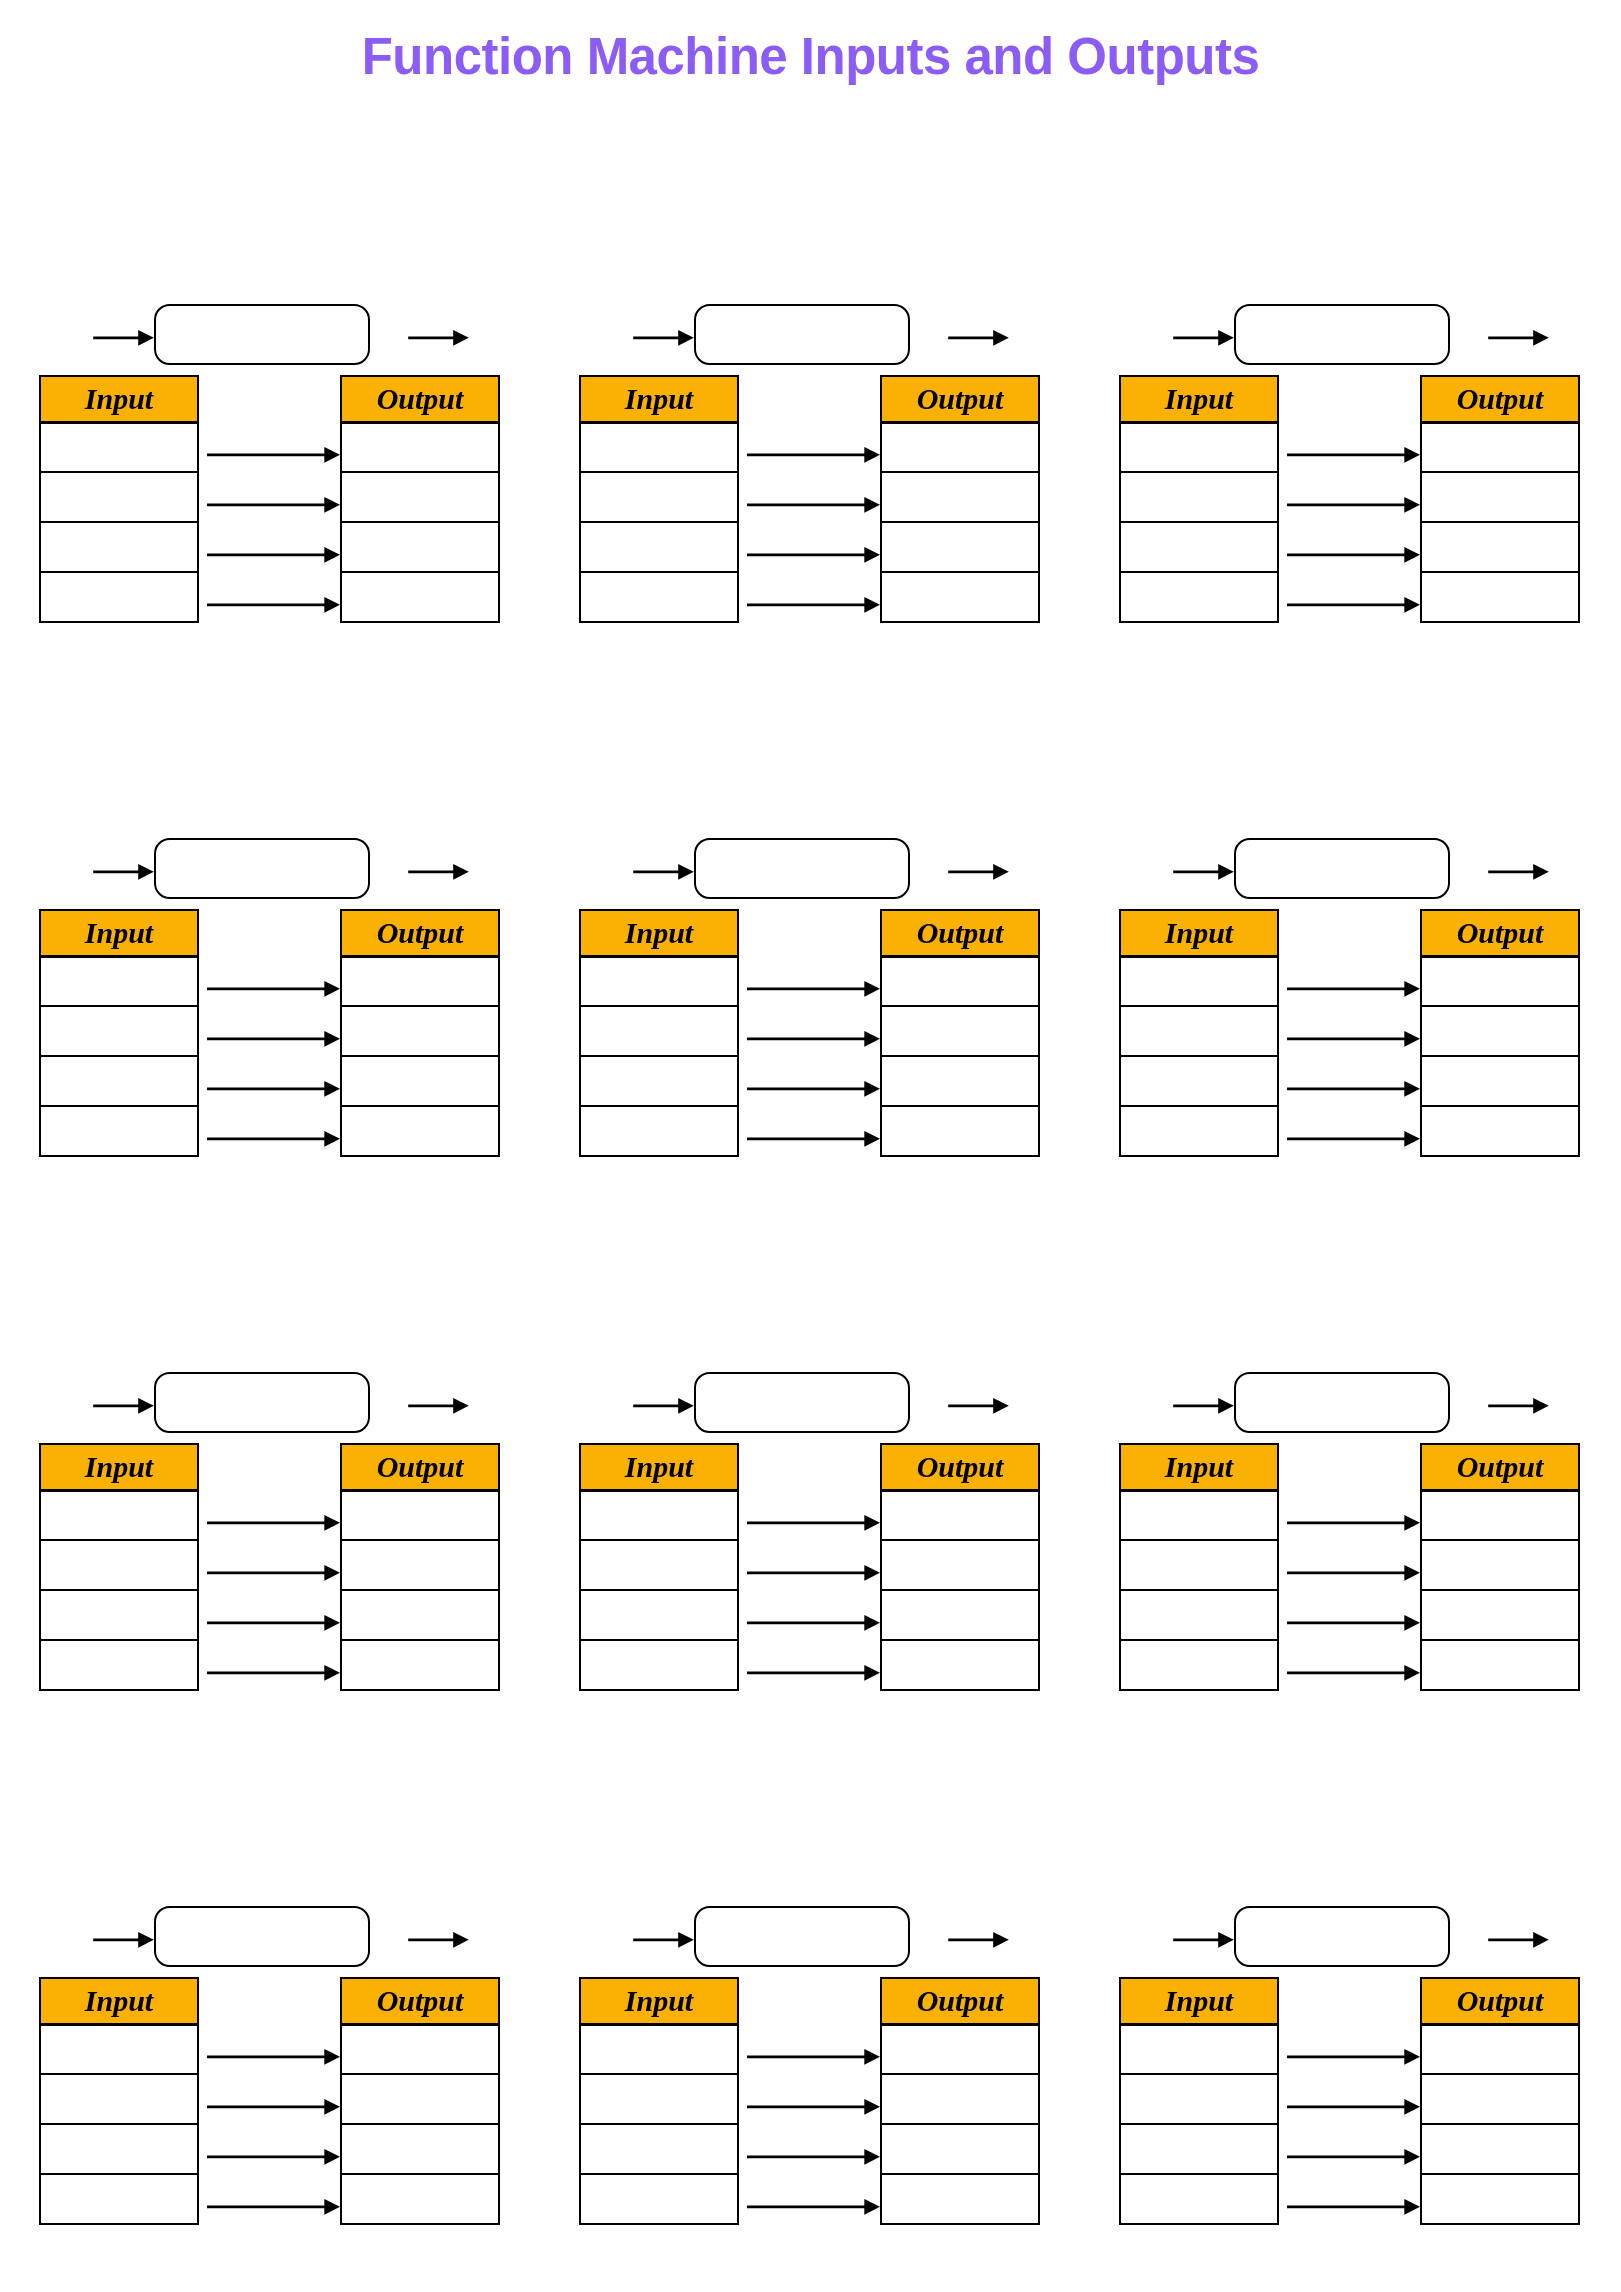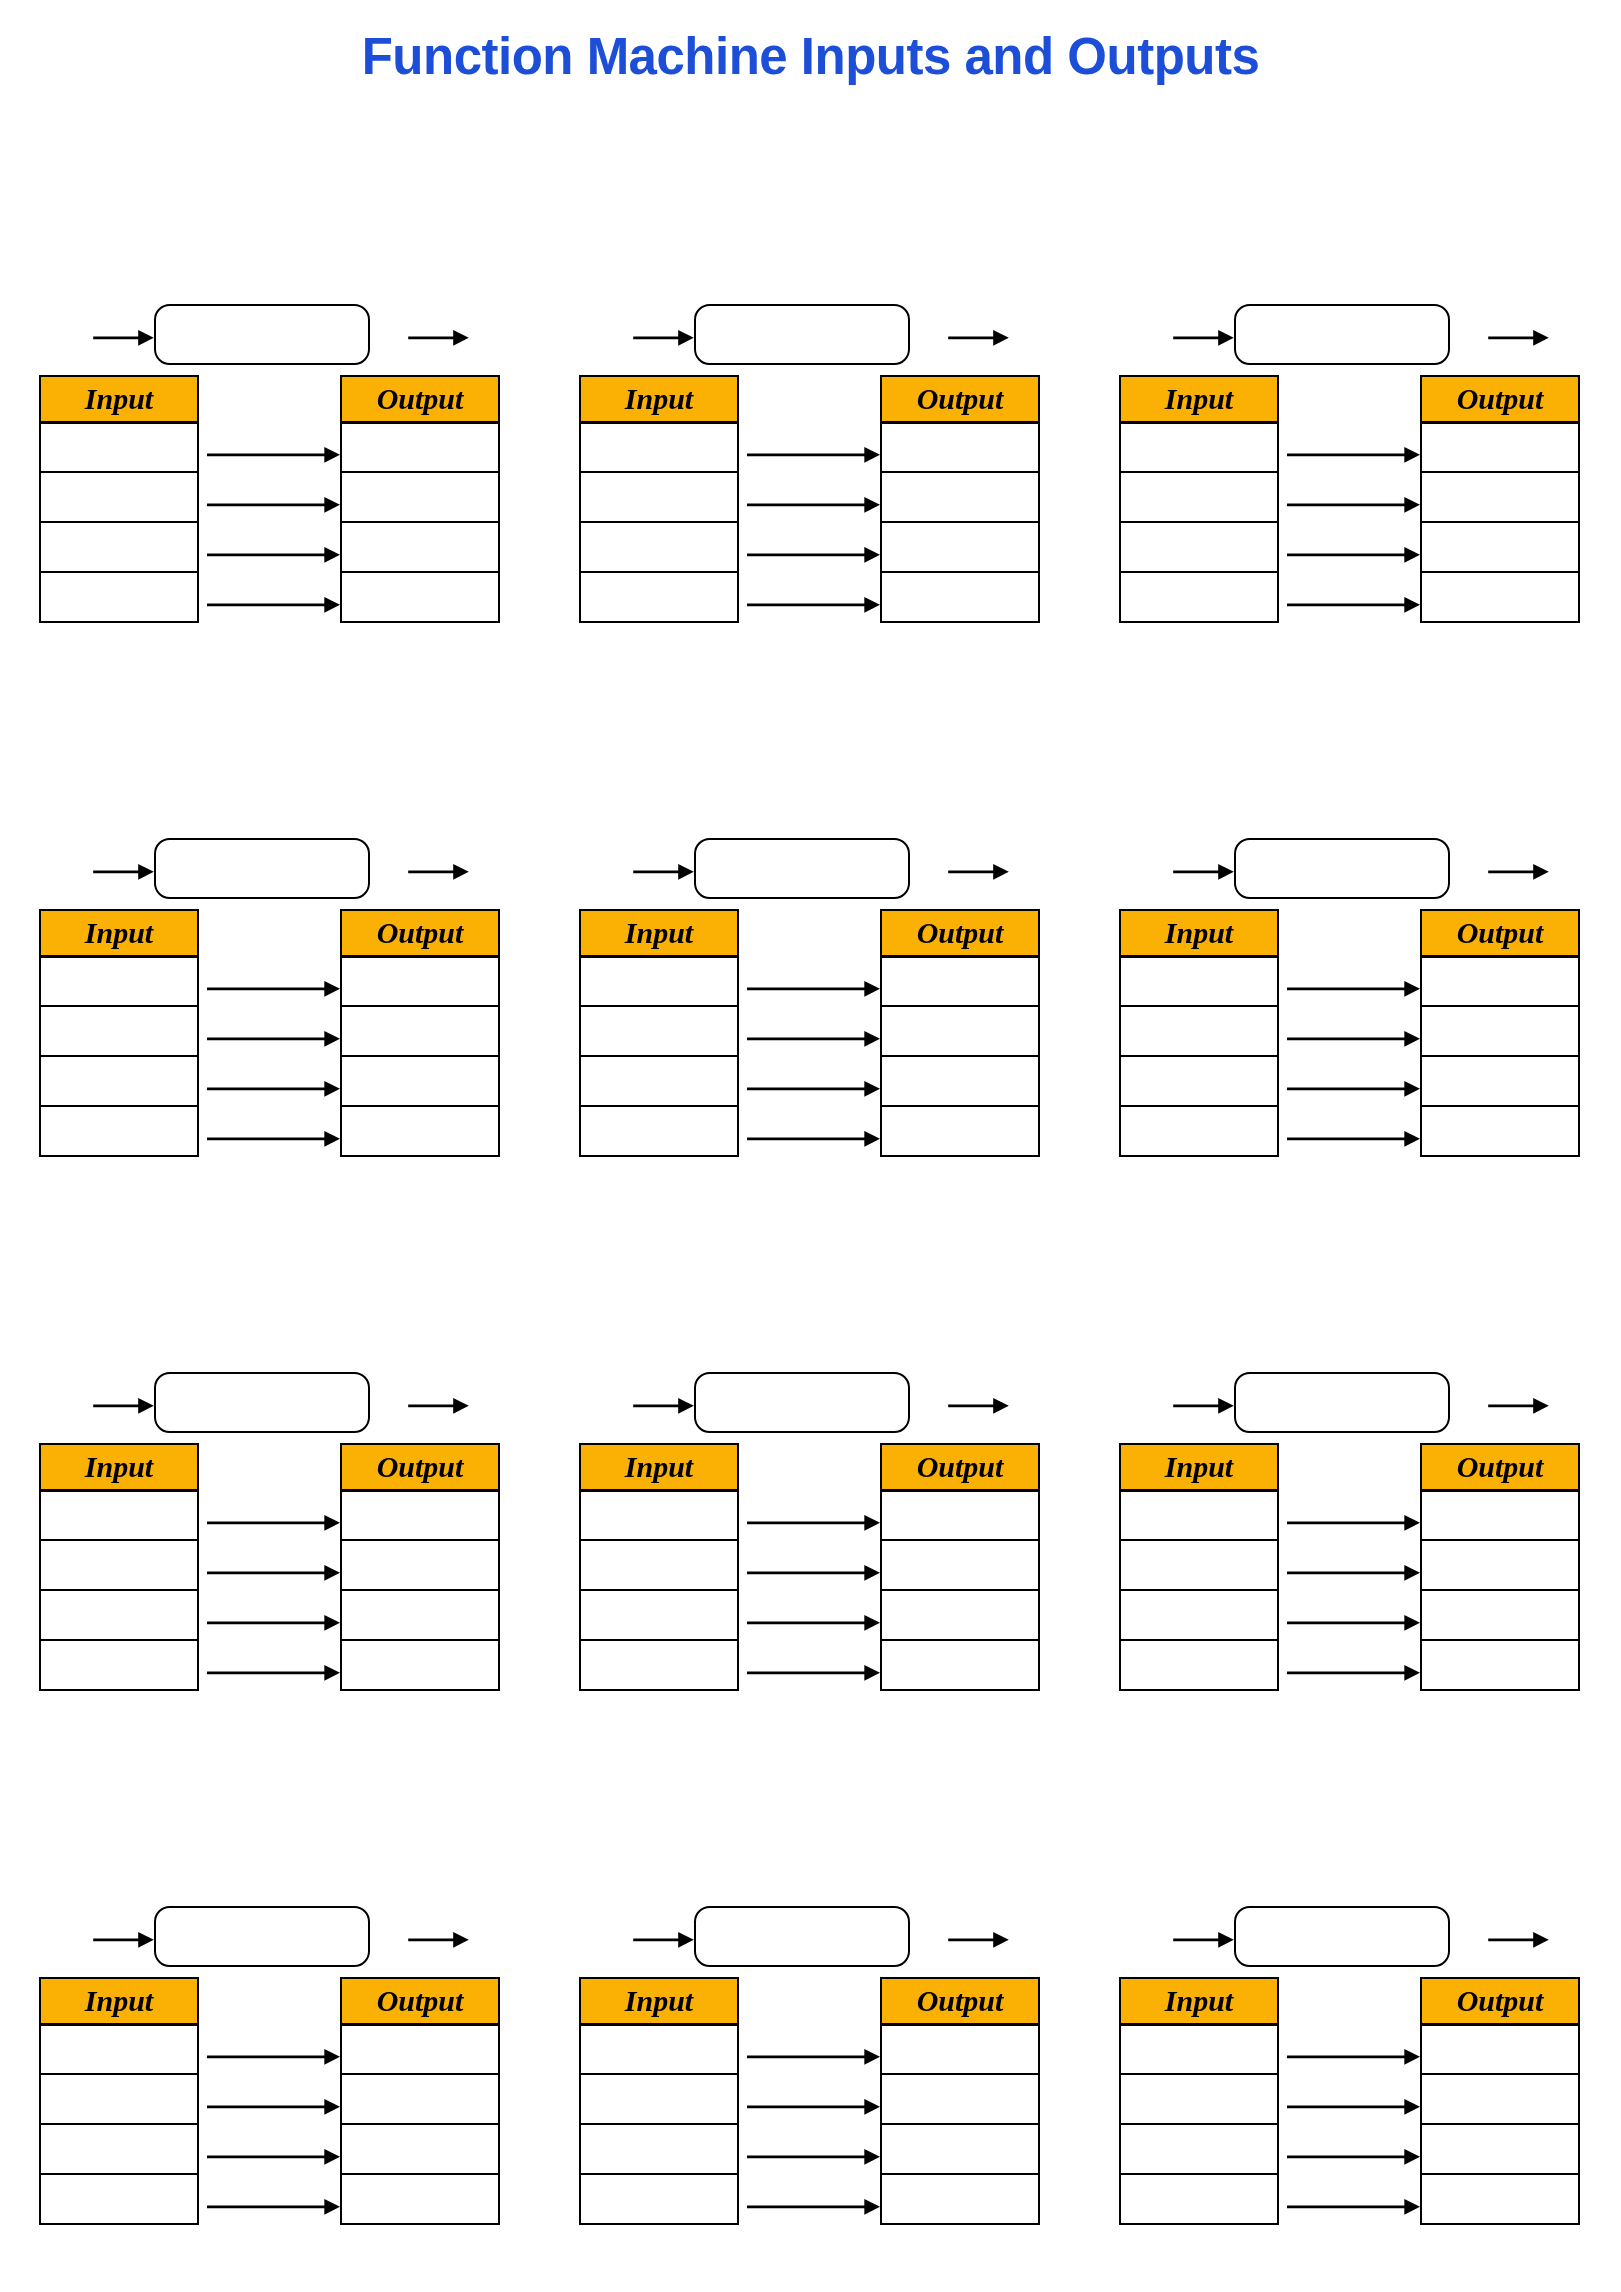--- a/index.html
+++ b/index.html
@@ -19,21 +19,21 @@
     height: 2293px;
     position: relative;
     box-sizing: border-box;
     padding: 0;
   }
   .title {
     text-align: center;
     font-family: "Liberation Sans", sans-serif;
     font-weight: bold;
     font-size: 51px;
-    color: #1d4ed8;
+    color: #8b5cf6;
     margin: 0;
     padding-top: 27.4px;
     letter-spacing: -0.5px;
   }
   .subtitle {
     text-align: center;
     font-family: "Liberation Sans", sans-serif;
     font-weight: bold;
     font-size: 39px;
     color: #000000;

